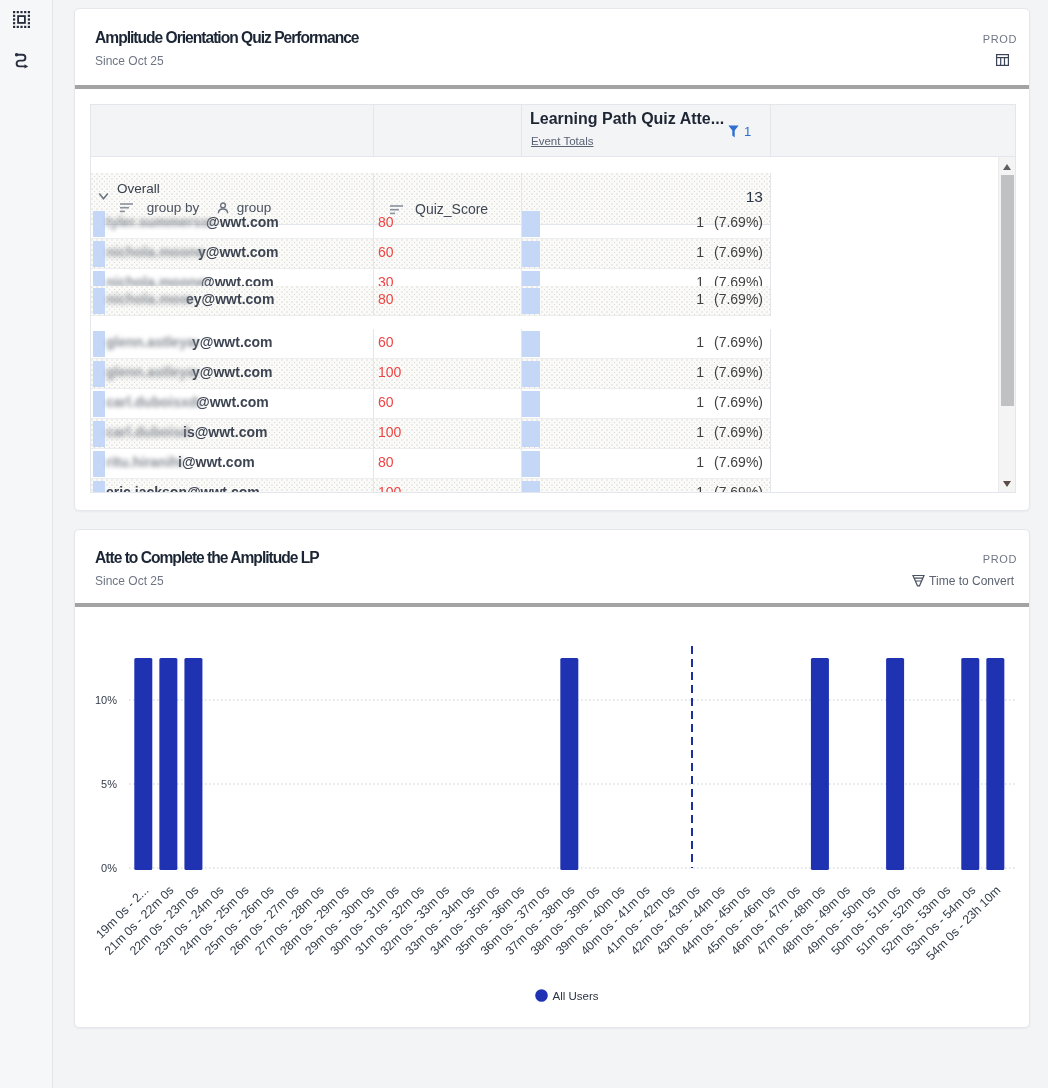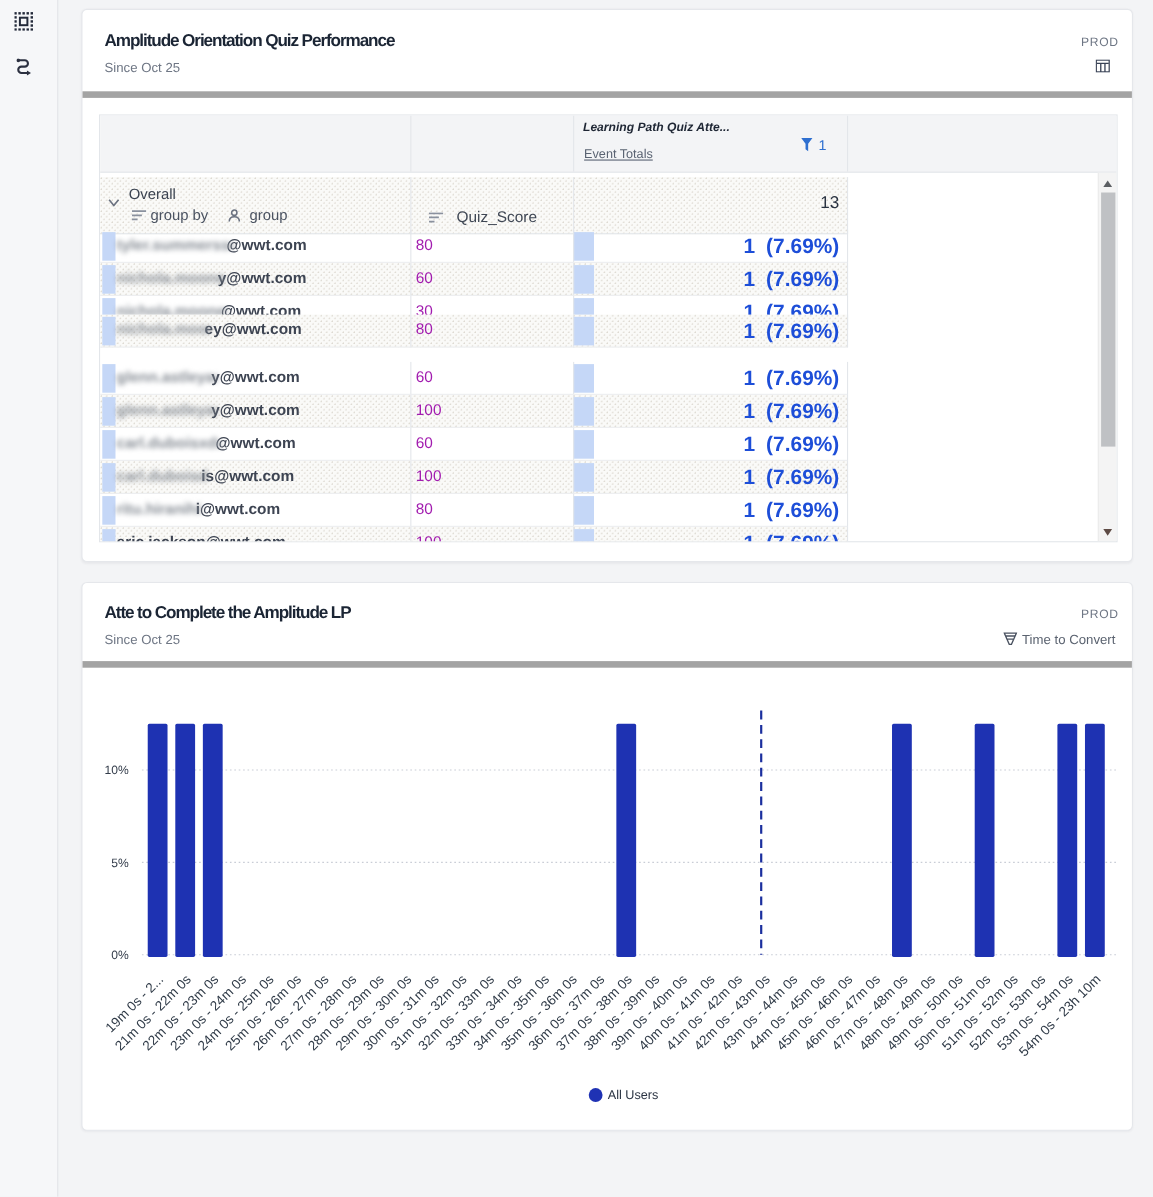--- a/index.html
+++ b/index.html
@@ -2,51 +2,51 @@
 <html><head>
 <meta charset="utf-8">
 <style>
 * { margin:0; padding:0; box-sizing:border-box; }
 html,body { width:1048px; height:1088px; overflow:hidden; }
 body { font-family:"Liberation Sans", sans-serif; background:#f3f4f6; position:relative; }
 .sidebar { position:absolute; left:0; top:0; width:53px; height:1088px; background:#f6f7f9; border-right:1px solid #e1e3e8; }
 .card { position:absolute; background:#fff; border:1px solid #e5e7eb; border-radius:5px; box-shadow:0 1px 2px rgba(30,40,60,0.05); }
 .card1 { left:74px; top:8px; width:956px; height:503px; }
 .card2 { left:74px; top:529px; width:956px; height:499px; }
-.chead { position:absolute; left:0; top:0; right:0; border-bottom:6px solid #a3a3a3; }
+.chead { position:absolute; left:0; top:0; right:0; border-bottom:4px solid #a3a3a3; }
 .card1 .chead { height:80px; }
 .card2 .chead { height:77px; }
 .ctitle { position:absolute; left:20px; top:20px; font-size:15.6px; font-weight:bold; color:#1b2534; letter-spacing:-1px; }
 .csub { position:absolute; left:20px; top:45px; font-size:12px; color:#6e7684; }
 .prod { position:absolute; right:12px; top:24px; font-size:11px; color:#6e7684; letter-spacing:0.6px; }
 .card2 .ctitle { top:19px; }
 .card2 .csub { top:44px; }
 .card2 .prod { top:23px; }
 .ticon { position:absolute; right:20px; top:45px; }
 .t2c { position:absolute; right:15px; top:44px; font-size:12px; color:#5b6370; }
 .t2c svg { vertical-align:-2px; margin-right:4px; }
 
 
 .tbl { position:absolute; left:15px; top:95px; width:926px; height:389px; border:1px solid #e3e6ea; background:#fff; overflow:hidden; }
 .trow { position:absolute; left:0; right:0; }
 .hdr1 { top:0; height:52px; background:#f3f4f6; border-bottom:1px solid #e3e6ea; }
-.ovr { top:56px; height:52px;text-decoration:underline; }
+.ovr { top:68px; height:52px;text-decoration:underline; }
 .dotbg { background-color:#fafaf8; background-image:radial-gradient(circle at 1px 1px, #dcd8d0 0.5px, rgba(0,0,0,0) 0.85px), radial-gradient(circle at 3.5px 3.5px, #dcd8d0 0.5px, rgba(0,0,0,0) 0.85px); background-size:5px 5px; }
 .dr { height:30px; }
 .vline { position:absolute; top:0; bottom:0; width:1px; background:#e3e6ea; }
 .v1 { left:282px; } .v2 { left:430px; } .v3 { left:679px; }
 .ind { position:absolute; top:2px; bottom:2px; background:#c5d7f7; }
 .ind1 { left:2px; width:12px; }
 .ind3 { left:430px; width:19px; }
 .email { position:absolute; left:15px; top:5px; font-size:14px; color:#3d4452; white-space:nowrap;font-weight:bold; }
 .blur { filter:blur(2.2px); color:#878d95; display:inline-block; overflow:hidden; height:17px; vertical-align:-4px; white-space:nowrap; margin-right:-6px; }
-.score { position:absolute; left:287px; top:5px; font-size:14px; color:#a21caf; }
-.val { position:absolute; left:431px; width:241px; top:5px; text-align:right; font-size:19px; color:#1d4ed8;font-weight:bold; }
-
-.lp { position:absolute; left:439px; top:5px; font-size:11px; font-weight:bold; color:#1e2634;font-style:italic; }
+.score { position:absolute; left:287px; top:5px; font-size:14px; color:#ef4444; }
+.val { position:absolute; left:431px; width:241px; top:5px; text-align:right; font-size:14px; color:#404040; }
+
+.lp { position:absolute; left:439px; top:5px; font-size:16px; font-weight:bold; color:#1e2634; }
 .evt { position:absolute; left:440px; top:30px; font-size:11.5px; color:#5a6372;text-decoration:underline; }
 .fil { position:absolute; left:637px; top:20px; }
 .fn1 { position:absolute; left:653px; top:19px; font-size:13px; color:#2e6fd0; }
 .ovl1 { position:absolute; left:26px; top:8px; font-size:13.5px; color:#3a4250; }
 .ovl2 { position:absolute; left:29px; top:27px; font-size:13.5px; color:#4a5260; }
 .chev { position:absolute; left:7px; top:19px; }
 .qs { position:absolute; left:324px; top:28px; font-size:14px; color:#3f4754; }
 .qsi { position:absolute; left:299px; top:32px; }
 .n13 { position:absolute; left:431px; width:241px; top:15px; text-align:right; font-size:15.5px; color:#2a3342; }
 
@@ -119,21 +119,21 @@
         </svg>
       <div class="ovl1">Overall</div>
       <div class="ovl2">
         <svg width="13" height="10" viewBox="0 0 13 10" style="vertical-align:-1px">
             <g stroke="#8a919e" stroke-width="1.6">
               <line x1="0" y1="1" x2="13" y2="1"></line>
               <line x1="0" y1="4.7" x2="9" y2="4.7"></line>
               <line x1="0" y1="8.4" x2="5" y2="8.4"></line>
             </g>
           </svg>
-        <span style="margin-left:0">group by</span>
+        <span style="margin-left:10px">group by</span>
         <svg width="12" height="12" viewBox="0 0 12 12" style="vertical-align:-2px;margin-left:14px">
             <circle cx="6" cy="3.4" r="2.4" fill="none" stroke="#6b7280" stroke-width="1.4"></circle>
             <path d="M1.4 11.3 C1.4 8.4 3.4 7 6 7 C8.6 7 10.6 8.4 10.6 11.3" fill="none" stroke="#6b7280" stroke-width="1.4"></path>
           </svg>
         <span style="margin-left:4px">group</span>
       </div>
       <svg class="qsi" width="13" height="10" viewBox="0 0 13 10">
           <g stroke="#8a919e" stroke-width="1.6">
             <line x1="0" y1="1" x2="13" y2="1"></line>
             <line x1="0" y1="4.7" x2="9" y2="4.7"></line>

